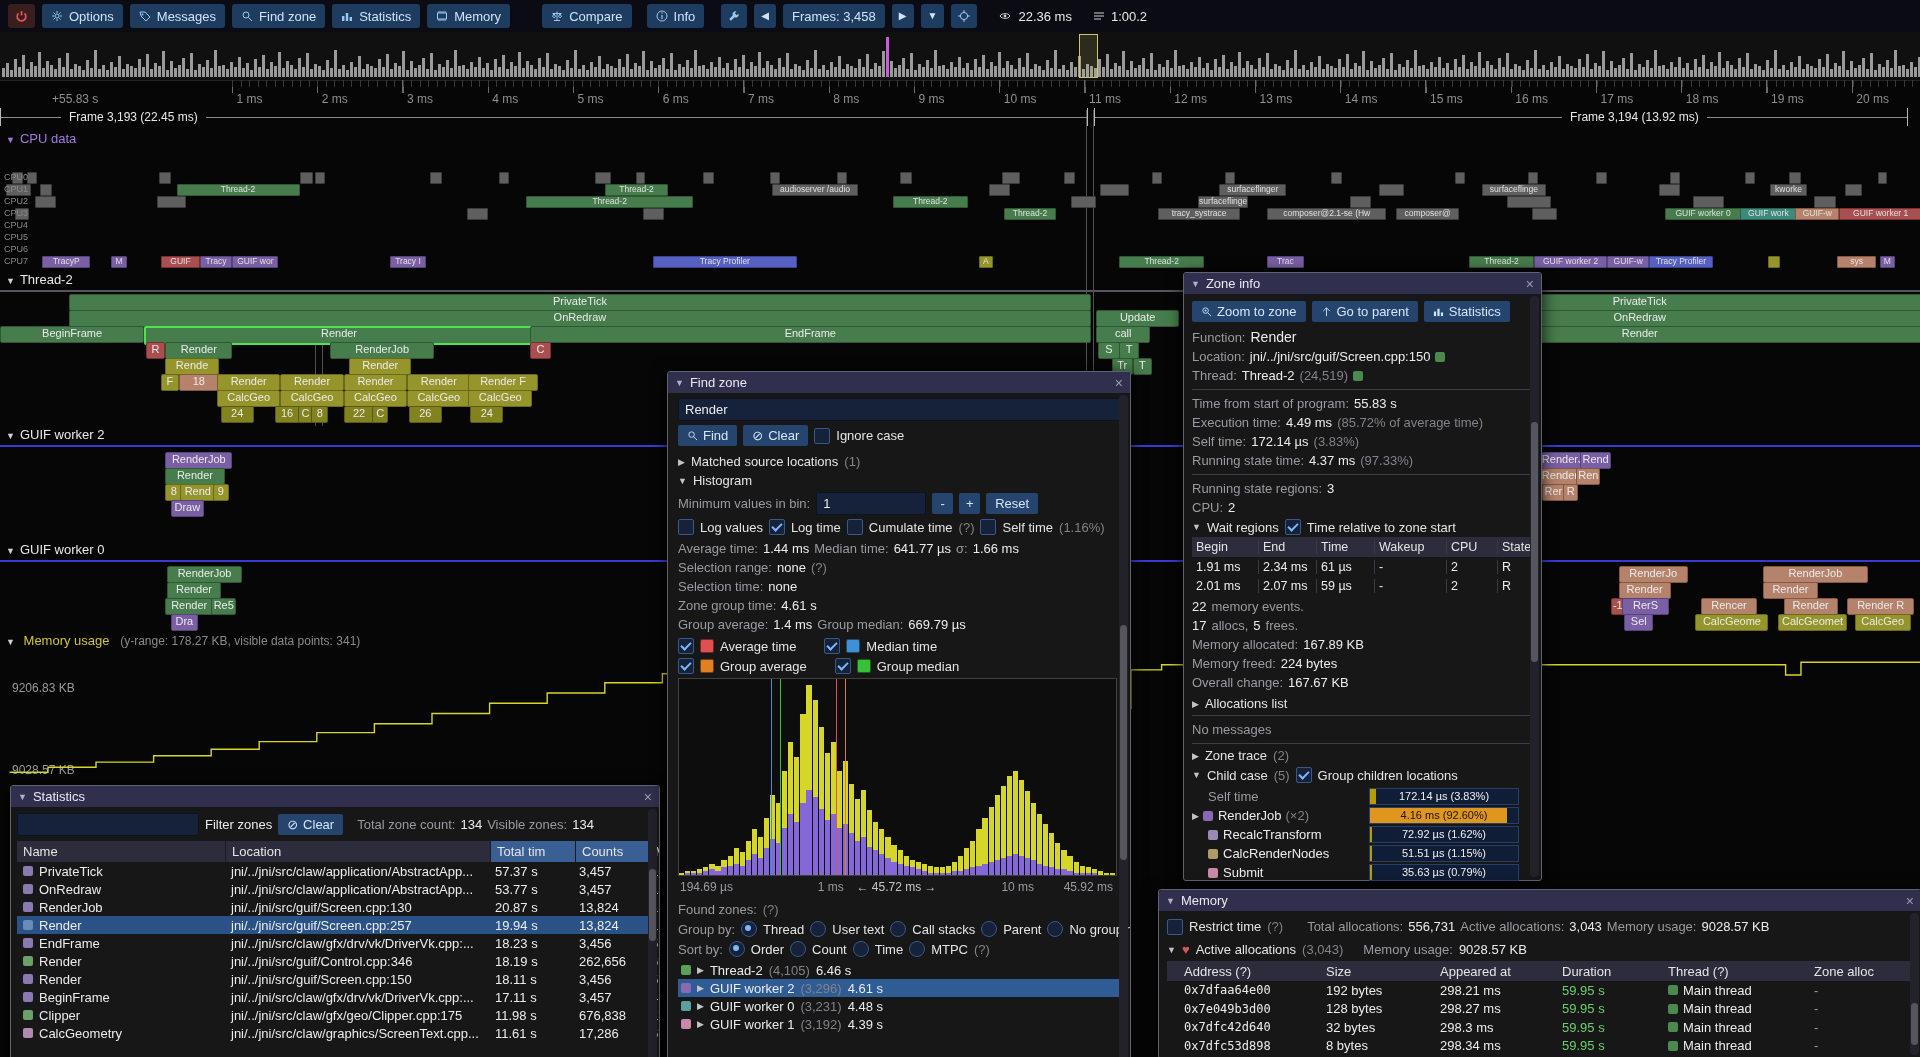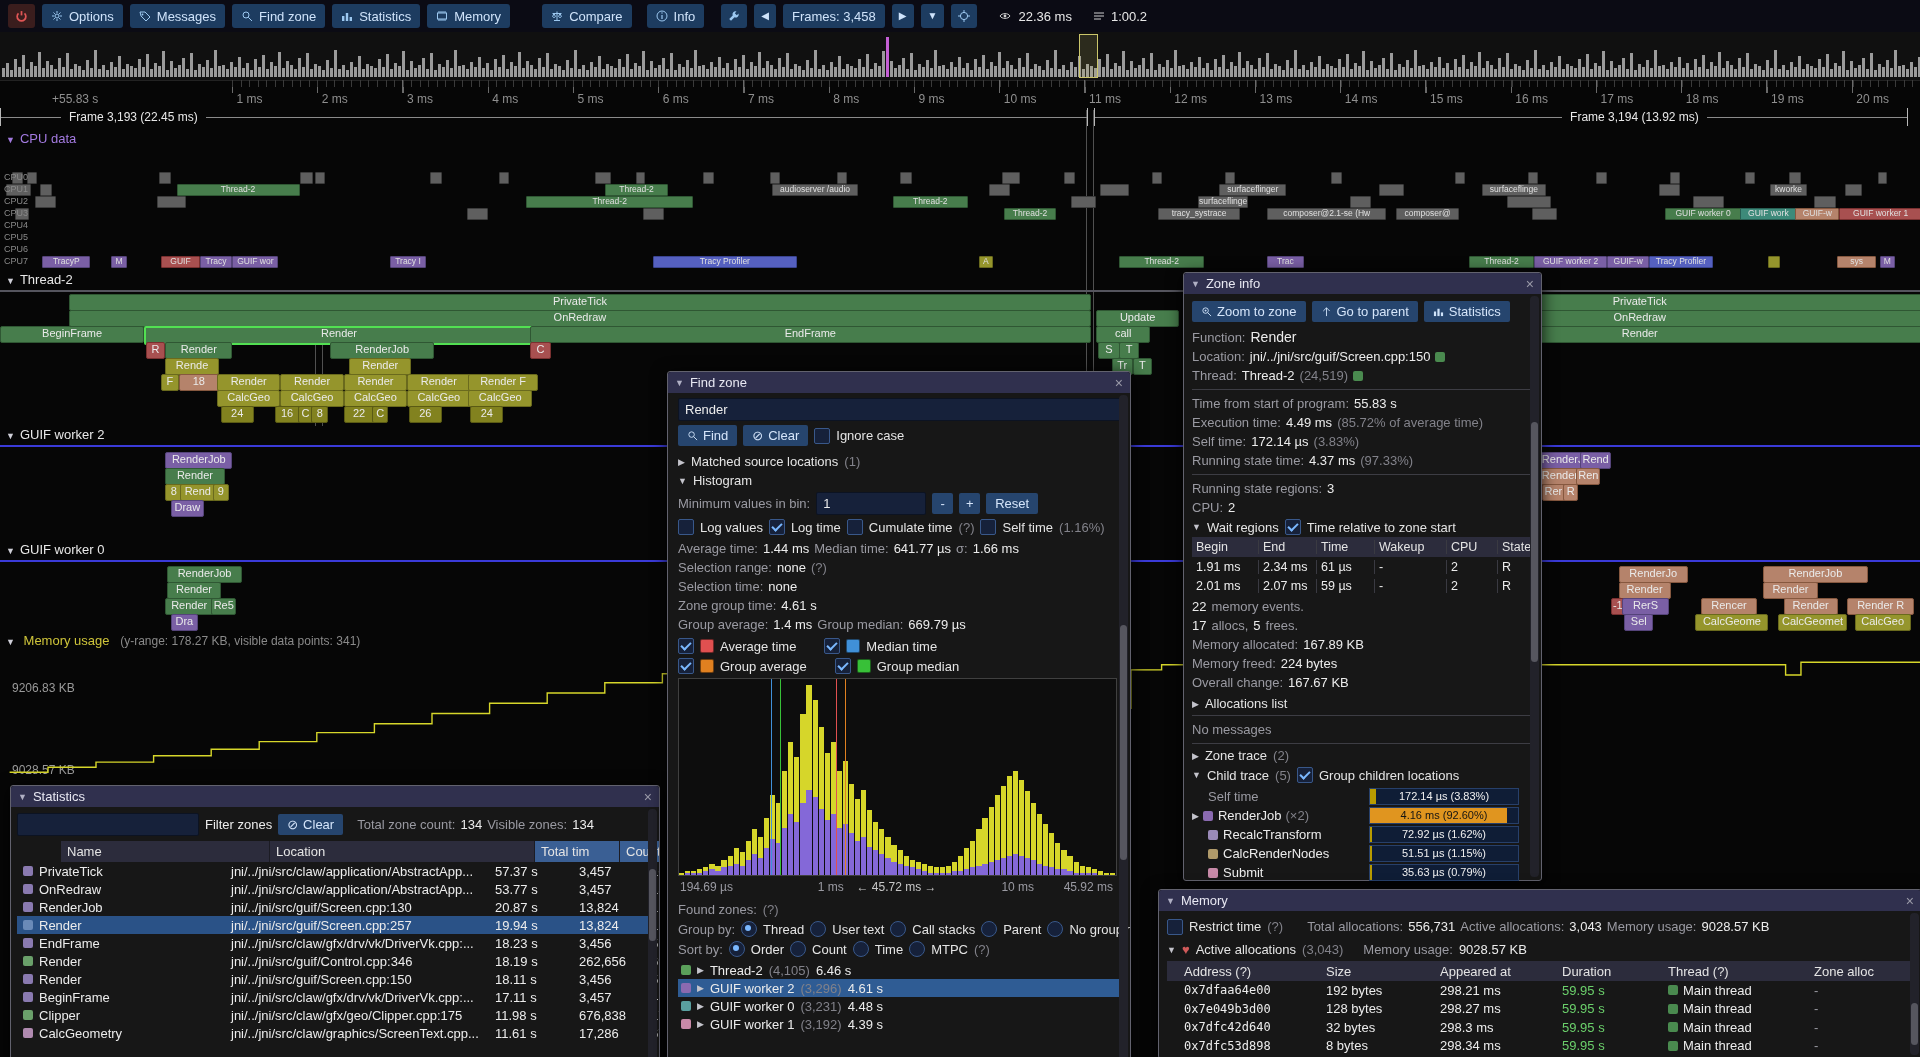--- a/index.html
+++ b/index.html
@@ -72,21 +72,21 @@
   .histplot{position:relative;height:196px;background:#0d0d0d;border:1px solid #404040;margin-top:4px;overflow:hidden;cursor:crosshair;}
   .hbar,.hgbar,.hmark{position:absolute;bottom:0;}
   .hmark{top:0;width:1px;}
   .htick{position:absolute;bottom:0;width:1px;height:5px;background:#777;}
   .histlabels{position:relative;height:18px;font-size:12px;color:#9a9aa2;margin:2px 0 4px 0;}
   .histlabels span{position:absolute;top:2px;white-space:nowrap;}
   .fzgroup{display:flex;align-items:center;gap:6px;height:18px;padding:0 3px;cursor:pointer;white-space:nowrap;}
   .fzgroup.sel{background:#2f5c94;}
   
   .shead,.srow{display:flex;align-items:center;white-space:nowrap;}
-  .shead{height:21px;background:#2c2c3c;margin-left:44px;}
+  .shead{height:21px;background:#2c2c3c;}
   .shcell{height:100%;display:flex;align-items:center;padding:0 6px;border-right:1px solid #1c1c24;overflow:hidden;flex:none;}
   .shcell.hblue{background:#3a5f94;}
   .srow{height:18px;cursor:pointer;}
   .srow.sel{background:#2a5287;}
   .scell{padding:0 6px;overflow:hidden;flex:none;display:flex;align-items:center;gap:6px;}
   
   .zirow{display:flex;align-items:center;height:19px;white-space:nowrap;}
   .zibar{position:relative;width:148px;height:15px;background:#0f1d36;border:1px solid #27406b;margin-left:auto;margin-right:14px;flex:none;}
   .zibarfill{position:absolute;left:0;top:0;bottom:0;}
   .zibartext{position:absolute;inset:0;font-size:11px;line-height:15px;text-align:center;color:#f0f0f0;}
@@ -1528,21 +1528,21 @@
     <div class="sep"></div>
     <div class="iline lb">No messages</div>
     <div class="sep"></div>
     <div class="row">
       <span class="tri">▶</span>
       <span>Zone trace</span>
       <span class="ex">(2)</span>
     </div>
     <div class="row">
       <span class="tri">▼</span>
-      <span>Child trace</span>
+      <span>Child case</span>
       <span class="ex">(5)</span>
       <span class="cb on"></span>
       <span>Group children locations</span>
     </div>
     <div id="zi-children">
           <div class="zirow">
             <span style="width: 16px;"></span>
             <span class="lb">Self time</span>
             <span class="zibar">
               <span class="zibarfill" style="width: 3.83%; background: rgb(184, 155, 0);"></span>

